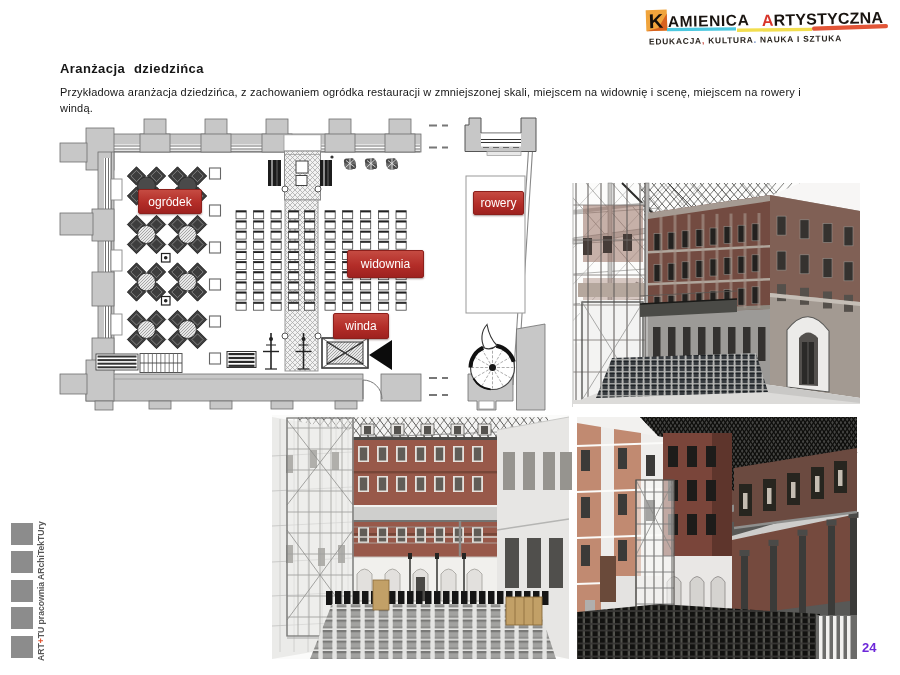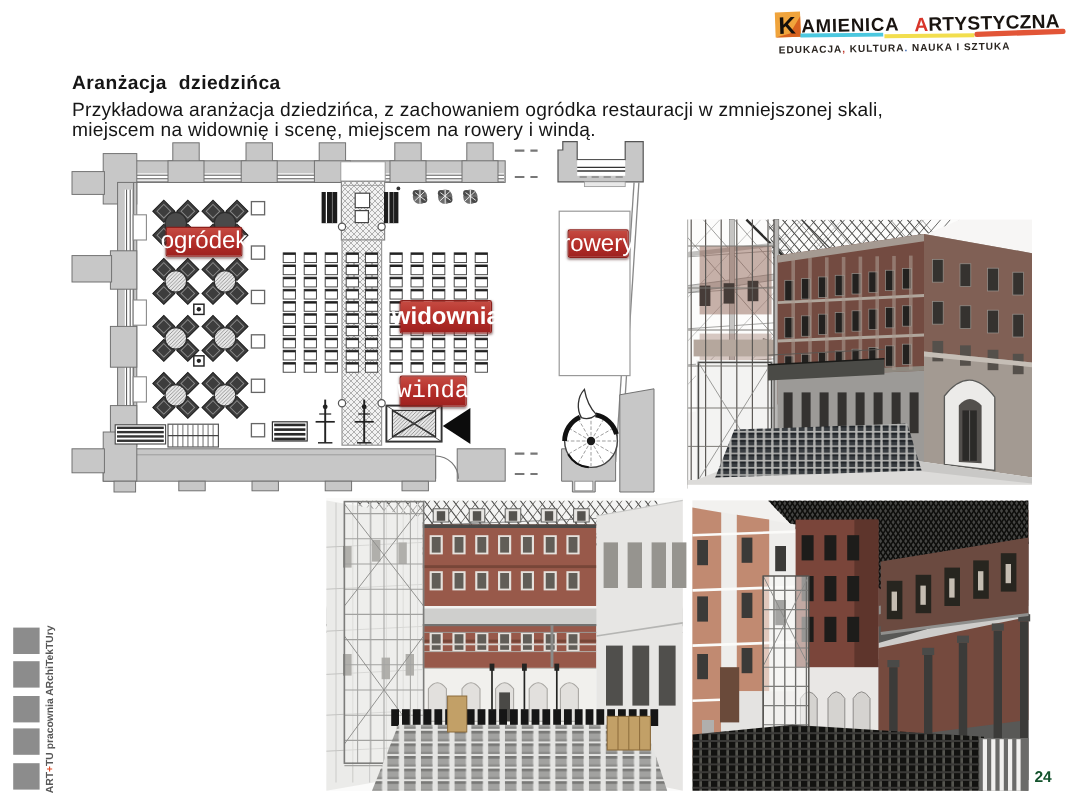--- a/index.html
+++ b/index.html
@@ -2,26 +2,26 @@
 <html lang="pl"><head>
 <meta charset="utf-8">
 <title>Aranżacja dziedzińca</title>
 <style>
   html,body{margin:0;padding:0;background:#fff;}
   #slide{position:relative;width:900px;height:675px;background:#ffffff;overflow:hidden;
          font-family:"Liberation Sans", sans-serif;}
   .lbl{position:absolute;display:flex;align-items:center;justify-content:center;
        background:linear-gradient(180deg,#c54b42 0%,#b32d28 55%,#9e211f 100%);
        border:1px solid #8c1f1b;border-radius:2px;color:#fff;
-       box-shadow:0 1px 2px rgba(60,10,10,.45);font-size:20px;}
-  #title{position:absolute;left:60px;top:61px;font-size:16px;font-weight:bold;color:#161616;
+       box-shadow:0 1px 2px rgba(60,10,10,.45);font-size:12px;}
+  #title{position:absolute;left:60px;top:61px;font-size:13px;font-weight:bold;color:#161616;
          letter-spacing:0.4px;word-spacing:5px;}
-  #para{position:absolute;left:60px;top:85px;width:745px;font-size:16px;color:#161616;
+  #para{position:absolute;left:60px;top:85px;width:745px;font-size:11px;color:#161616;
         line-height:15.5px;letter-spacing:0.2px;}
-  #pagenum{position:absolute;left:862px;top:640px;font-size:13px;font-weight:bold;color:#14532d;}
+  #pagenum{position:absolute;left:862px;top:640px;font-size:13px;font-weight:bold;color:#6d28d9;}
   .sq{position:absolute;left:11px;width:22px;height:22px;background:#8c8c8c;}
   #sidetext{position:absolute;left:30px;top:525px;width:12px;height:137px;}
   #sidetext span{position:absolute;left:6px;top:136px;transform:rotate(-90deg);transform-origin:0 0;
         white-space:nowrap;font-size:8.6px;font-weight:bold;color:#575757;letter-spacing:0px;}
 </style>
 </head>
 <body>
 <div id="slide">
 <svg width="900" height="675" viewBox="0 0 900 675" style="position:absolute;left:0;top:0">
 
@@ -1425,23 +1425,23 @@
 </svg>
 
 <div id="title">Aranżacja dziedzińca</div>
 
 <div id="para">Przykładowa aranżacja dziedzińca, z zachowaniem ogródka restauracji w zmniejszonej skali, miejscem na widownię i scenę, miejscem na rowery i windą.</div>
 
 <div class="lbl" style="left:138px;top:189px;width:62px;height:23px;">ogródek</div>
 
 <div class="lbl" style="left:473px;top:191px;width:49px;height:22px;">rowery</div>
 
-<div class="lbl" style="left:333px;top:250px;width:75px;height:26px;font-weight:bold;">widownia</div>
+<div class="lbl" style="left:347px;top:250px;width:75px;height:26px;">widownia</div>
 
-<div class="lbl" style="left:333px;top:313px;width:54px;height:24px;font-family:Liberation Mono, monospace;">winda</div>
+<div class="lbl" style="left:333px;top:313px;width:54px;height:24px;">winda</div>
 
 
 <div class="sq" style="top:523px;"></div>
 <div class="sq" style="top:551px;"></div>
 <div class="sq" style="top:580px;"></div>
 <div class="sq" style="top:607px;"></div>
 <div class="sq" style="top:636px;"></div>
 
 <div id="sidetext">
       <span>ART<b style="color:#e04e2a">+</b>TU pracownia ARchiTekTUry</span>

